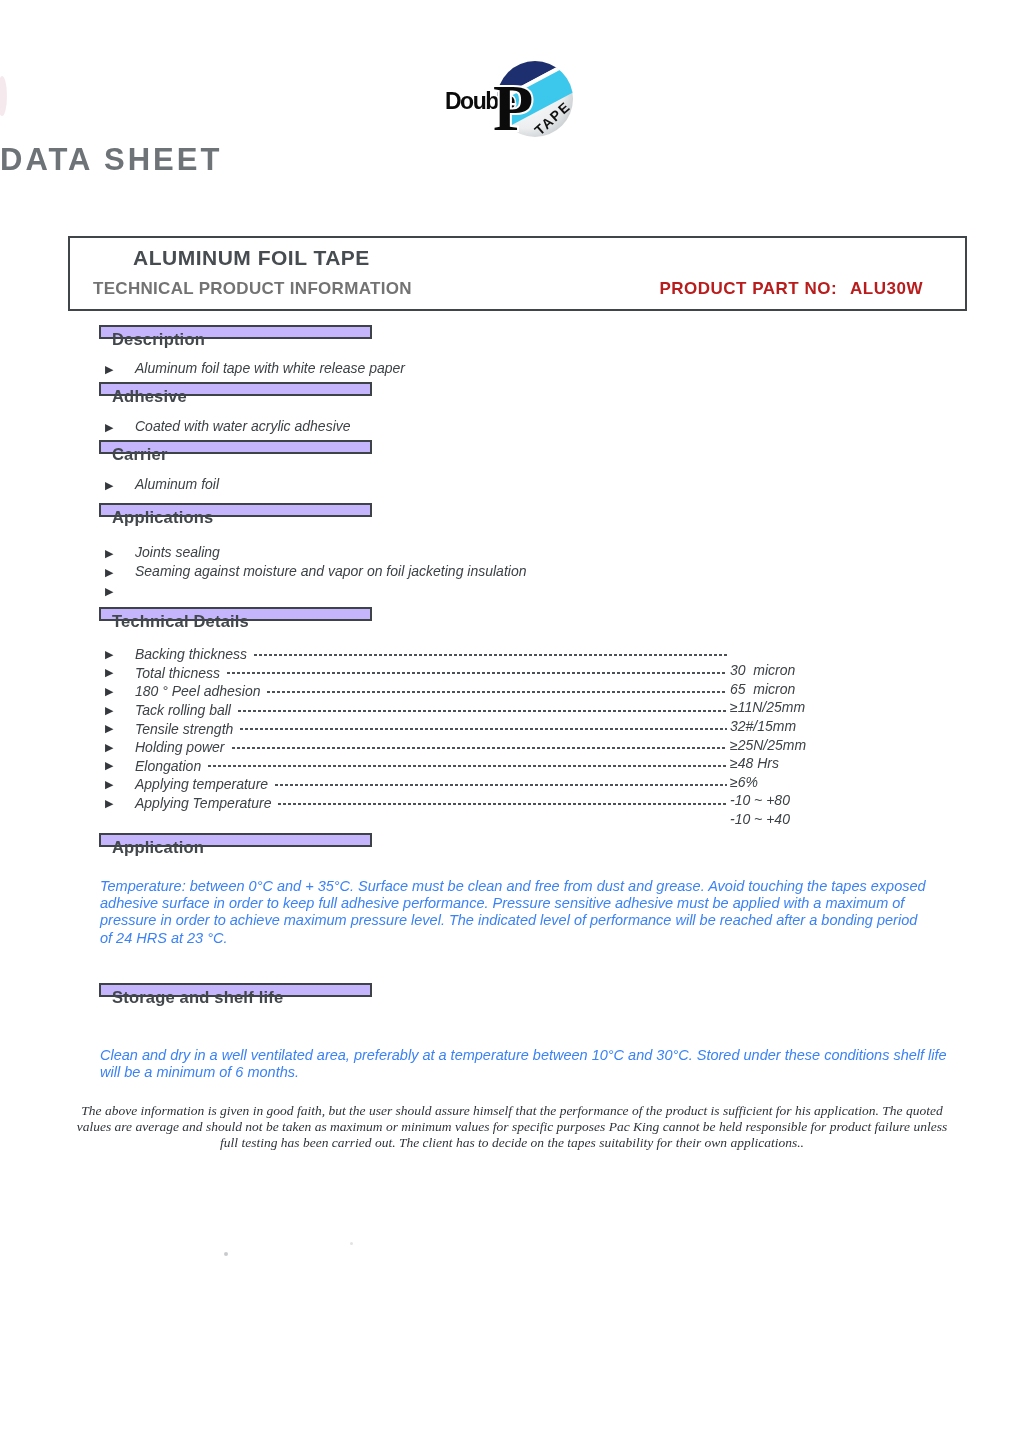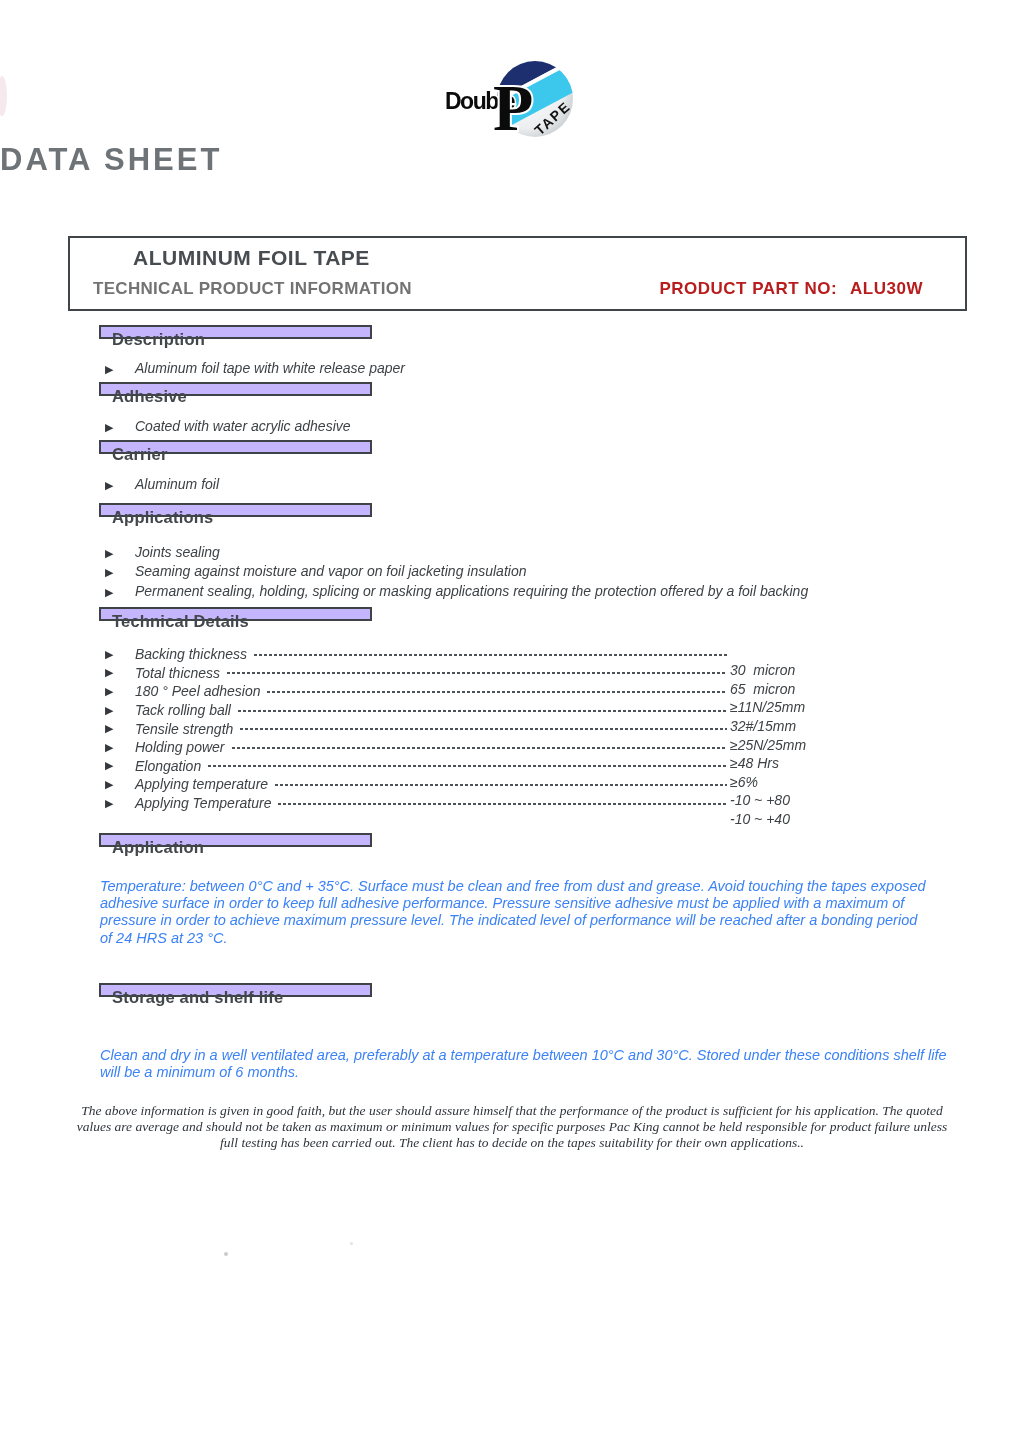--- a/index.html
+++ b/index.html
@@ -178,21 +178,20 @@
     <div class="bullet-row">
       <span class="bullet">▶</span>
       <span>Joints sealing</span>
     </div>
     <div class="bullet-row">
       <span class="bullet">▶</span>
       <span>Seaming against moisture and vapor on foil jacketing insulation</span>
     </div>
     <div class="bullet-row">
       <span class="bullet">▶</span>
-      <span>Permanent sealing, holding, splicing or masking applications requiring the protection offered by a foil backing</span>
     </div>
   </div>
 
   <div class="abs section-box" style="top:607px">Technical Details</div>
   <div class="abs spec-list" style="top:645px">
 
     <div class="spec-row">
       <span class="bullet">▶</span>
       <span class="spec-label">Backing thickness</span>
       <span class="leader"></span>

